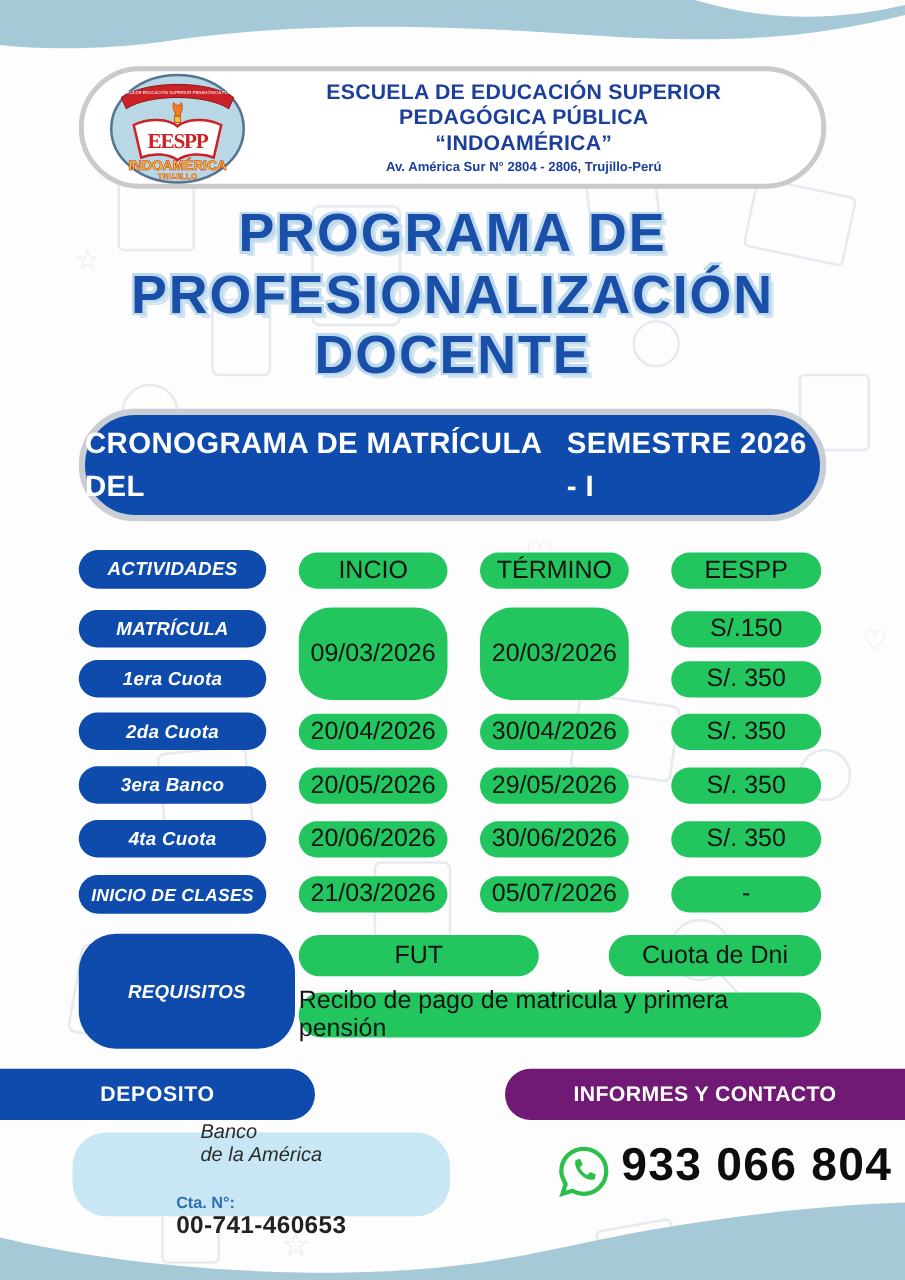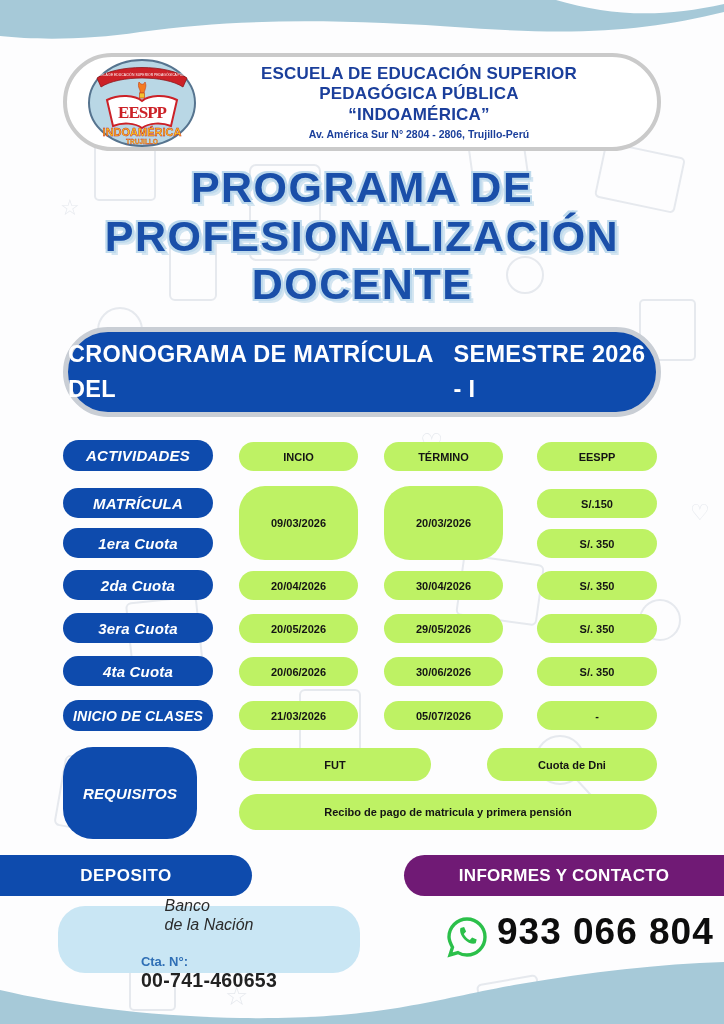--- a/index.html
+++ b/index.html
@@ -35,22 +35,22 @@
     display:flex;flex-direction:row;justify-content:center;align-items:center;
     color:#fff;font-weight:bold;font-size:23.5px;line-height:1.5;z-index:3;
     box-sizing:border-box;letter-spacing:.3px;
   }
   .bluepill{
     background:#0e4bad;color:#fff;font-weight:bold;border-radius:24px;
     display:flex;align-items:center;justify-content:center;font-size:15px;
     z-index:3;letter-spacing:.2px;font-style:italic;
   }
   .cellpill{
-    background:#bef264;color:#141414;font-weight:bold;border-radius:20px;
-    display:flex;align-items:center;justify-content:center;font-size:11px;
+    background:#22c55e;color:#141414;font-weight:normal;border-radius:20px;
+    display:flex;align-items:center;justify-content:center;font-size:20px;
     z-index:3;
   }
   .tallcell{border-radius:26px;}
   
   .band-left{
     position:absolute;left:0;top:855px;width:252px;height:41px;background:#0e4bad;
     border-radius:0 24px 24px 0;display:flex;align-items:center;justify-content:center;
     color:#fff;font-weight:bold;font-size:17px;z-index:3;letter-spacing:.5px;
   }
   .band-right{
@@ -162,51 +162,51 @@
   <div class="abs cellpill tallcell" style="left:239px;top:486px;width:119px;height:74px;">09/03/2026</div>
   <div class="abs cellpill tallcell" style="left:384px;top:486px;width:119px;height:74px;">20/03/2026</div>
   <div class="abs cellpill" style="left:537px;top:489px;width:120px;height:29px;">S/.150</div>
   <div class="abs cellpill" style="left:537px;top:529px;width:120px;height:29px;">S/. 350</div>
 
   <div class="abs bluepill" style="left:63px;top:570px;width:150px;height:30px;">2da Cuota</div>
   <div class="abs cellpill" style="left:239px;top:571px;width:119px;height:29px;">20/04/2026</div>
   <div class="abs cellpill" style="left:384px;top:571px;width:119px;height:29px;">30/04/2026</div>
   <div class="abs cellpill" style="left:537px;top:571px;width:120px;height:29px;">S/. 350</div>
 
-  <div class="abs bluepill" style="left:63px;top:613px;width:150px;height:30px;">3era Cuota</div>
+  <div class="abs bluepill" style="left:63px;top:613px;width:150px;height:30px;">3era Banco</div>
   <div class="abs cellpill" style="left:239px;top:614px;width:119px;height:29px;">20/05/2026</div>
   <div class="abs cellpill" style="left:384px;top:614px;width:119px;height:29px;">29/05/2026</div>
   <div class="abs cellpill" style="left:537px;top:614px;width:120px;height:29px;">S/. 350</div>
 
   <div class="abs bluepill" style="left:63px;top:656px;width:150px;height:30px;">4ta Cuota</div>
   <div class="abs cellpill" style="left:239px;top:657px;width:119px;height:29px;">20/06/2026</div>
   <div class="abs cellpill" style="left:384px;top:657px;width:119px;height:29px;">30/06/2026</div>
   <div class="abs cellpill" style="left:537px;top:657px;width:120px;height:29px;">S/. 350</div>
 
   <div class="abs bluepill" style="left:63px;top:700px;width:150px;height:31px;font-size:14px;">INICIO DE CLASES</div>
   <div class="abs cellpill" style="left:239px;top:701px;width:119px;height:29px;">21/03/2026</div>
   <div class="abs cellpill" style="left:384px;top:701px;width:119px;height:29px;">05/07/2026</div>
   <div class="abs cellpill" style="left:537px;top:701px;width:120px;height:29px;">-</div>
 
-  <div class="abs bluepill" style="left:63px;top:747px;width:134px;height:92px;border-radius:30px;">REQUISITOS</div>
+  <div class="abs bluepill" style="left:63px;top:747px;width:173px;height:92px;border-radius:30px;">REQUISITOS</div>
   <div class="abs cellpill" style="left:239px;top:748px;width:192px;height:33px;">FUT</div>
   <div class="abs cellpill" style="left:487px;top:748px;width:170px;height:33px;">Cuota de Dni</div>
   <div class="abs cellpill" style="left:239px;top:794px;width:418px;height:36px;border-radius:18px;">Recibo de pago de matricula y primera pensión</div>
 
   <div class="band-left">DEPOSITO</div>
   <div class="band-right">INFORMES Y CONTACTO</div>
 
   <div class="bank-card">
     <svg width="42" height="44" viewBox="0 0 42 44">
       <path d="M4,26 C2,14 10,4 24,3 C17,10 16,17 19,23 C12,22 7,23 4,26 Z" fill="#c1272d"></path>
       <path d="M17,40 C15,30 21,22 32,20 C27,26 26,31 29,36 C24,35 20,37 17,40 Z" fill="#c1272d"></path>
     </svg>
     <div class="bank-name">
       <div>Banco</div>
-      <div>de la Nación</div>
+      <div>de la América</div>
     </div>
     <div class="bank-div"></div>
     <div>
       <div class="acct-label">Cta. N°:</div>
       <div class="acct-num">00-741-460653</div>
     </div>
   </div>
 
   <svg class="wa-icon" width="42" height="42" viewBox="0 0 42 42">
     <path d="M21,3 C30.9,3 39,11.1 39,21 C39,30.9 30.9,39 21,39 C17.7,39 14.6,38.1 12,36.6 L4,39 L6.5,31.2 C4.9,28.3 3,24.8 3,21 C3,11.1 11.1,3 21,3 Z" fill="none" stroke="#2bc04a" stroke-width="3.4"></path>

